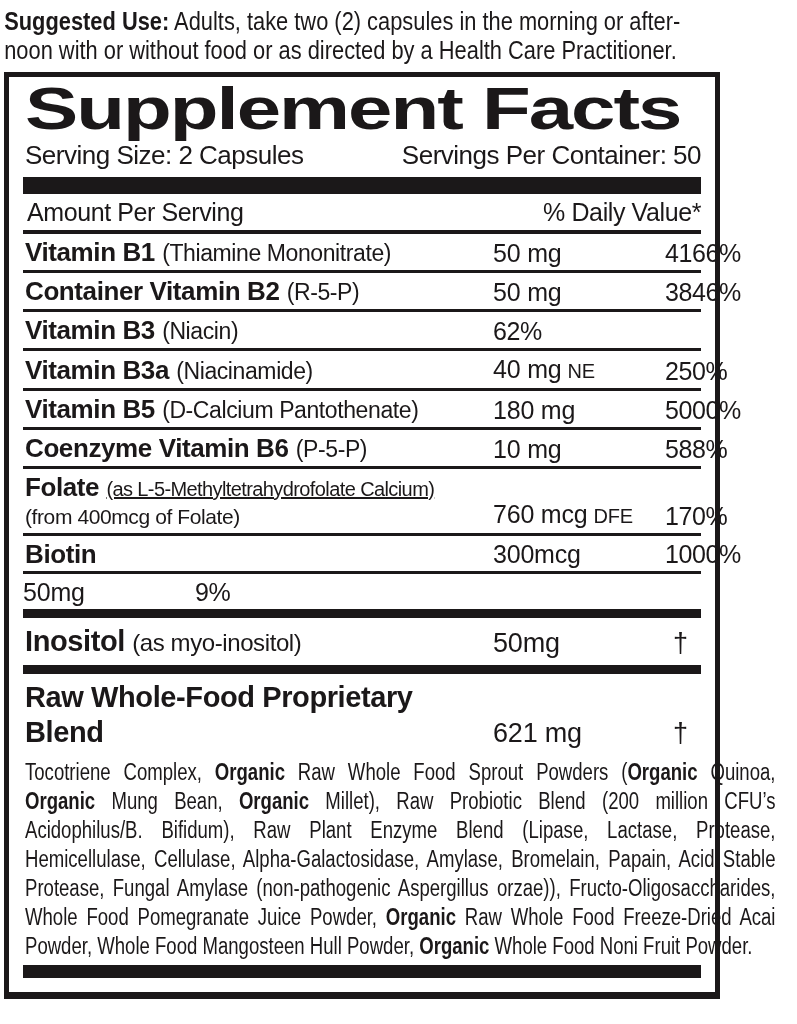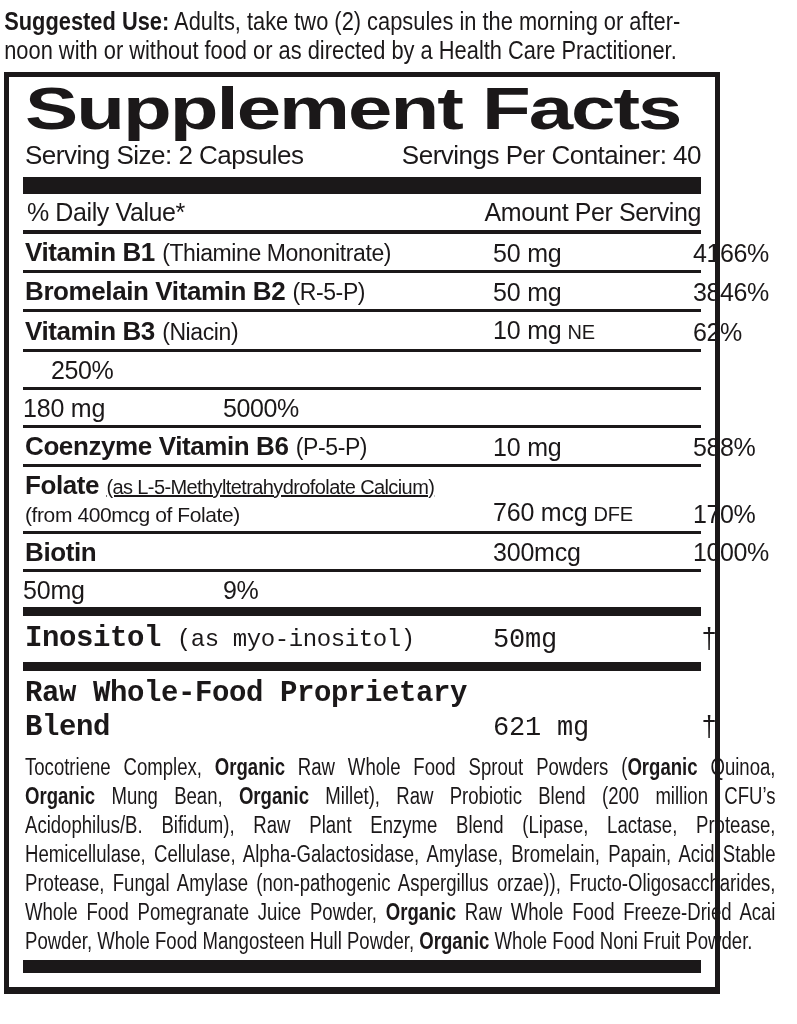--- a/index.html
+++ b/index.html
@@ -36,24 +36,24 @@
     border-bottom:3px solid #1b1819;line-height:30px;}
   #rows-main .row:last-child{border-bottom:none;}
   .cell{min-width:0;}
   .cell.name{width:468px;flex:none;padding-left:2px;font-size:26px;}
   .nm{font-weight:bold;letter-spacing:-0.4px;}
   .desc{font-size:23px;letter-spacing:-0.4px;}
   .desc.small{font-size:20px;letter-spacing:-0.6px;text-decoration:underline;}
   .sub{font-size:21px;letter-spacing:-0.4px;line-height:24px;padding:1px 0 2px;}
   .cell.amt{width:172px;flex:none;font-size:25px;letter-spacing:-0.2px;white-space:nowrap;}
   .sfx{font-size:20px;margin-left:6px;}
-  .cell.dv{flex:1;font-size:25px;letter-spacing:-0.4px;white-space:nowrap;margin-left:28px;}
+  .cell.dv{flex:1;font-size:25px;letter-spacing:-0.4px;white-space:nowrap;}
   .dag{padding-left:8px;}
 
-  .row-big{border-bottom:none;padding:6px 0 5px;line-height:34px;font-family:Liberation Mono, monospace;}
+  .row-big{border-bottom:none;padding:6px 0 5px;line-height:34px;}
   .row-big .nm{font-size:29px;}
   .row-big .desc{font-size:24px;}
   .row-big .cell.amt{font-size:27px;}
   .row-big .cell.dv{font-size:27px;}
 
   .blend-para{width:950px;transform:scale(0.79,1);transform-origin:left top;
     font-size:23.5px;line-height:29px;text-align:justify;margin:3px 0 4px 2px;}
   .ob{font-weight:bold;}
 
   .footnotes{font-size:23px;line-height:25px;letter-spacing:-0.6px;
@@ -67,50 +67,52 @@
   <div class="suggested">
     <div class="sug-line"><span class="b">Suggested Use:</span><span> Adults, take two (2) capsules in the morning or after-</span></div>
     <div class="sug-line">noon with or without food or as directed by a Health Care Practitioner.</div>
   </div>
 
   <div class="facts-box">
     <div class="title">Supplement Facts</div>
 
     <div class="serving-row">
       <span>Serving Size: 2 Capsules</span>
-      <span>Servings Per Container: 40</span>
+      <span>Servings Per Container: 50</span>
     </div>
 
     <div class="bar bar-lg"></div>
 
     <div class="header-row">
+      <span>Amount Per Serving</span>
       <span>% Daily Value*</span>
-      <span>Amount Per Serving</span>
     </div>
 
     <div id="rows-main">
         <div class="row">
           <div class="cell name"><span class="nm">Vitamin B1</span> <span class="desc">(Thiamine Mononitrate)</span></div>
           <div class="cell amt"><span>50 mg</span></div>
           <div class="cell dv">4166%</div>
         </div>
         <div class="row">
-          <div class="cell name"><span class="nm">Bromelain Vitamin B2</span> <span class="desc">(R-5-P)</span></div>
+          <div class="cell name"><span class="nm">Container Vitamin B2</span> <span class="desc">(R-5-P)</span></div>
           <div class="cell amt"><span>50 mg</span></div>
           <div class="cell dv">3846%</div>
         </div>
         <div class="row">
           <div class="cell name"><span class="nm">Vitamin B3</span> <span class="desc">(Niacin)</span></div>
-          <div class="cell amt"><span>10 mg</span><span class="sfx">NE</span></div>
           <div class="cell dv">62%</div>
         </div>
         <div class="row">
+          <div class="cell name"><span class="nm">Vitamin B3a</span> <span class="desc">(Niacinamide)</span></div>
+          <div class="cell amt"><span>40 mg</span><span class="sfx">NE</span></div>
           <div class="cell dv">250%</div>
         </div>
         <div class="row">
+          <div class="cell name"><span class="nm">Vitamin B5</span> <span class="desc">(D-Calcium Pantothenate)</span></div>
           <div class="cell amt"><span>180 mg</span></div>
           <div class="cell dv">5000%</div>
         </div>
         <div class="row">
           <div class="cell name"><span class="nm">Coenzyme Vitamin B6</span> <span class="desc">(P-5-P)</span></div>
           <div class="cell amt"><span>10 mg</span></div>
           <div class="cell dv">588%</div>
         </div>
         <div class="row">
           <div class="cell name"><span class="nm">Folate</span> <span class="desc small">(as L-5-Methyltetrahydrofolate Calcium)</span><div class="sub">(from 400mcg of Folate)</div></div>

